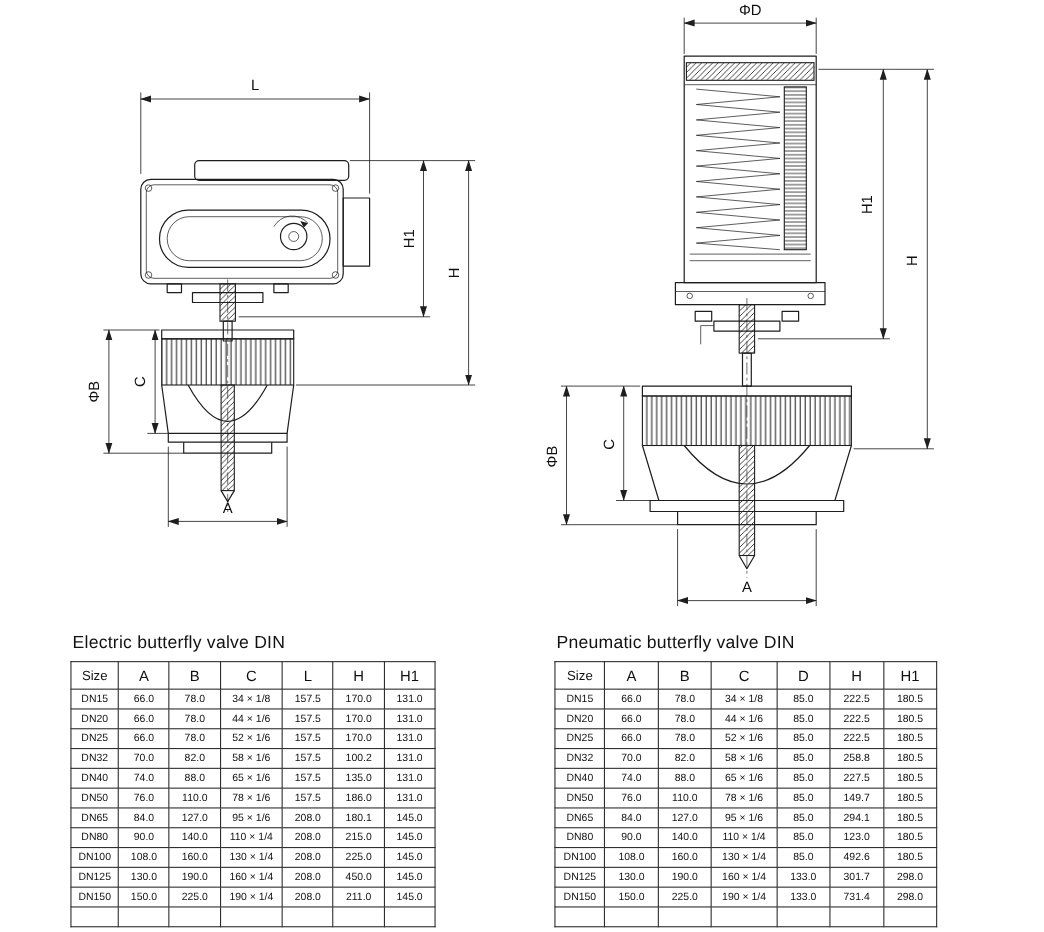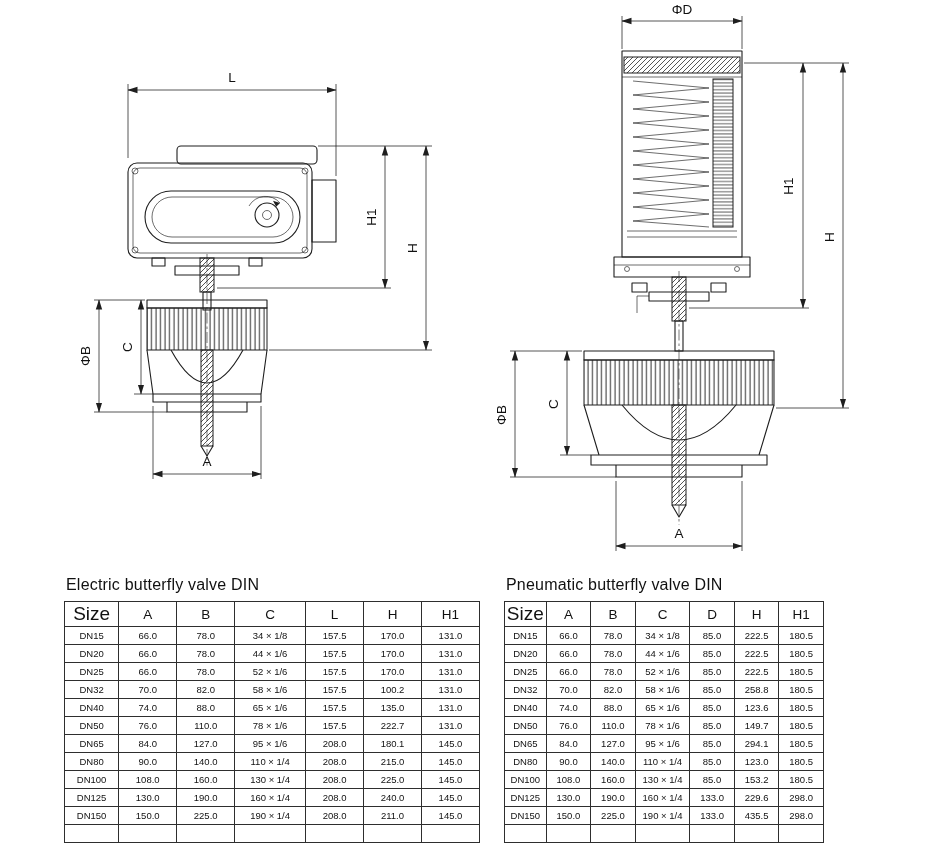--- a/index.html
+++ b/index.html
@@ -16,27 +16,27 @@
   
   svg .ln   { fill:none; stroke:#1e1e1e; stroke-width:1.1; stroke-linejoin:round; }
   svg .thin { fill:none; stroke:#1e1e1e; stroke-width:0.65; }
   svg .dim  { fill:none; stroke:#1e1e1e; stroke-width:0.75; }
   svg .cl   { fill:none; stroke:#1e1e1e; stroke-width:0.6; stroke-dasharray:11 3 2.5 3; }
   svg .pat  { stroke:#1e1e1e; stroke-width:1; }
   svg text.dimtext { font-family:"Liberation Sans",sans-serif; font-size:13.5px; fill:#111; }
 
   
   .table-section { position:absolute; top:576px; }
-  #table-electric-section  { left:64px;  width:416px; }
-  #table-pneumatic-section { left:504px; width:320px; }
+  #table-electric-section  { left:64px;  width:332px; }
+  #table-pneumatic-section { left:504px; width:348px; }
   .table-title { font-size:16px; font-weight:400; color:#111; margin:0 0 7px 2px; letter-spacing:0.2px; }
   table.dims { width:100%; border-collapse:collapse; table-layout:fixed; background:#fff; }
   table.dims th, table.dims td { border:1px solid #2e2e2e; text-align:center; vertical-align:middle; color:#111; }
   table.dims th { font-size:13.5px; font-weight:400; height:25px; }
-  table.dims th:first-child { font-size:19px; }
+  table.dims th:first-child { font-size:12px; }
   table.dims td { font-size:9.5px; height:18px; padding:0 2px; white-space:nowrap; }
   table.dims col { width:13.9%; }
   table.dims col.c-size { width:13%; }
   table.dims col.c-c { width:17%; }
 </style>
 </head>
 <body>
 
 <div class="page">
 
@@ -295,21 +295,21 @@
             <td>157.5</td>
             <td>135.0</td>
             <td>131.0</td>
           </tr>
           <tr>
             <td>DN50</td>
             <td>76.0</td>
             <td>110.0</td>
             <td>78 × 1/6</td>
             <td>157.5</td>
-            <td>222.7</td>
+            <td>186.0</td>
             <td>131.0</td>
           </tr>
           <tr>
             <td>DN65</td>
             <td>84.0</td>
             <td>127.0</td>
             <td>95 × 1/6</td>
             <td>208.0</td>
             <td>180.1</td>
             <td>145.0</td>
@@ -331,21 +331,21 @@
             <td>208.0</td>
             <td>225.0</td>
             <td>145.0</td>
           </tr>
           <tr>
             <td>DN125</td>
             <td>130.0</td>
             <td>190.0</td>
             <td>160 × 1/4</td>
             <td>208.0</td>
-            <td>240.0</td>
+            <td>450.0</td>
             <td>145.0</td>
           </tr>
           <tr>
             <td>DN150</td>
             <td>150.0</td>
             <td>225.0</td>
             <td>190 × 1/4</td>
             <td>208.0</td>
             <td>211.0</td>
             <td>145.0</td>
@@ -422,21 +422,21 @@
             <td>85.0</td>
             <td>258.8</td>
             <td>180.5</td>
           </tr>
           <tr>
             <td>DN40</td>
             <td>74.0</td>
             <td>88.0</td>
             <td>65 × 1/6</td>
             <td>85.0</td>
-            <td>123.6</td>
+            <td>227.5</td>
             <td>180.5</td>
           </tr>
           <tr>
             <td>DN50</td>
             <td>76.0</td>
             <td>110.0</td>
             <td>78 × 1/6</td>
             <td>85.0</td>
             <td>149.7</td>
             <td>180.5</td>
@@ -458,39 +458,39 @@
             <td>85.0</td>
             <td>123.0</td>
             <td>180.5</td>
           </tr>
           <tr>
             <td>DN100</td>
             <td>108.0</td>
             <td>160.0</td>
             <td>130 × 1/4</td>
             <td>85.0</td>
-            <td>153.2</td>
+            <td>492.6</td>
             <td>180.5</td>
           </tr>
           <tr>
             <td>DN125</td>
             <td>130.0</td>
             <td>190.0</td>
             <td>160 × 1/4</td>
             <td>133.0</td>
-            <td>229.6</td>
+            <td>301.7</td>
             <td>298.0</td>
           </tr>
           <tr>
             <td>DN150</td>
             <td>150.0</td>
             <td>225.0</td>
             <td>190 × 1/4</td>
             <td>133.0</td>
-            <td>435.5</td>
+            <td>731.4</td>
             <td>298.0</td>
           </tr>
           <tr>
             <td></td>
             <td></td>
             <td></td>
             <td></td>
             <td></td>
             <td></td>
             <td></td>

